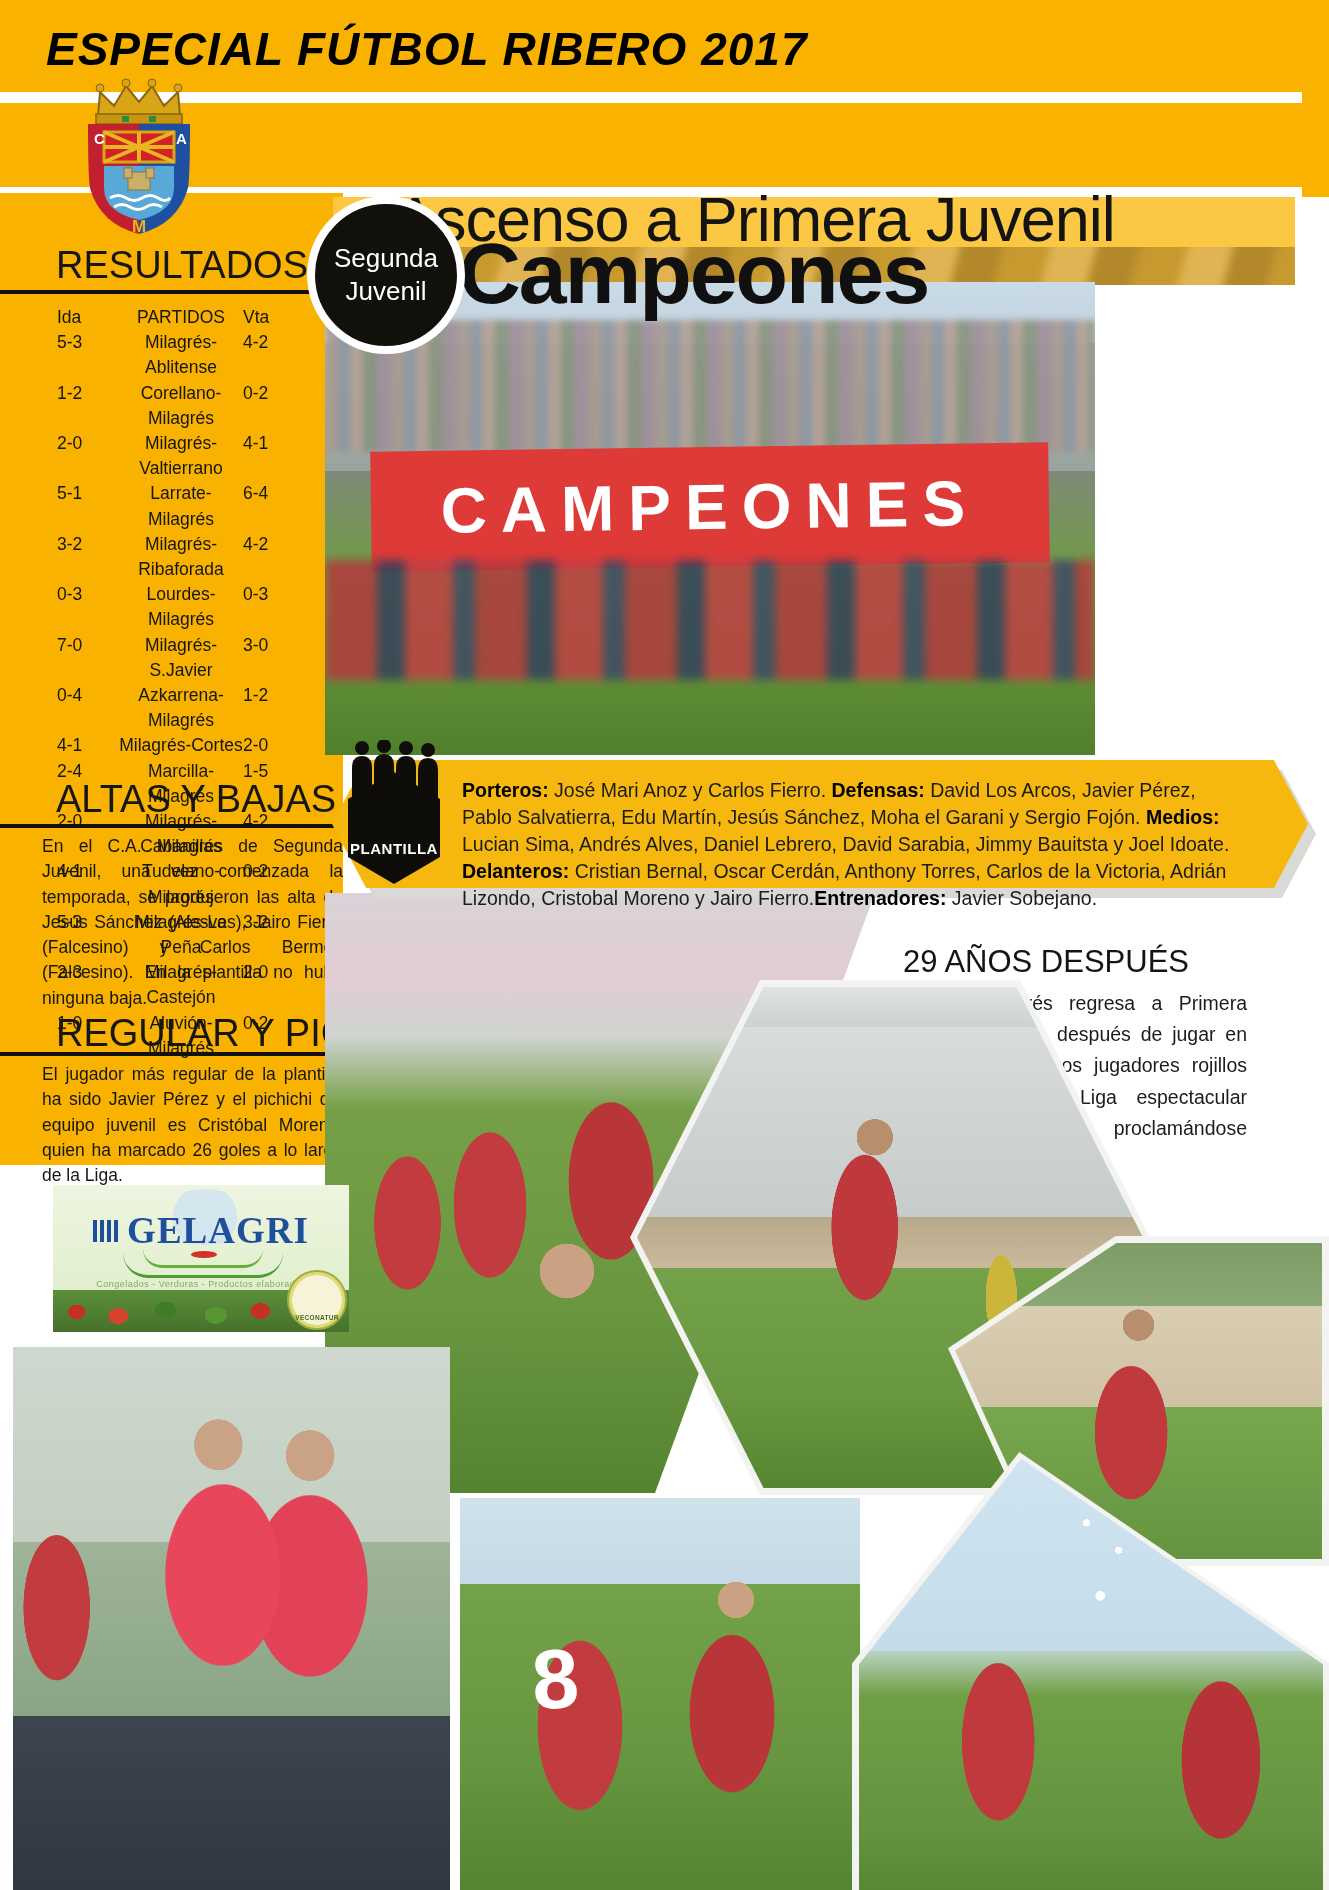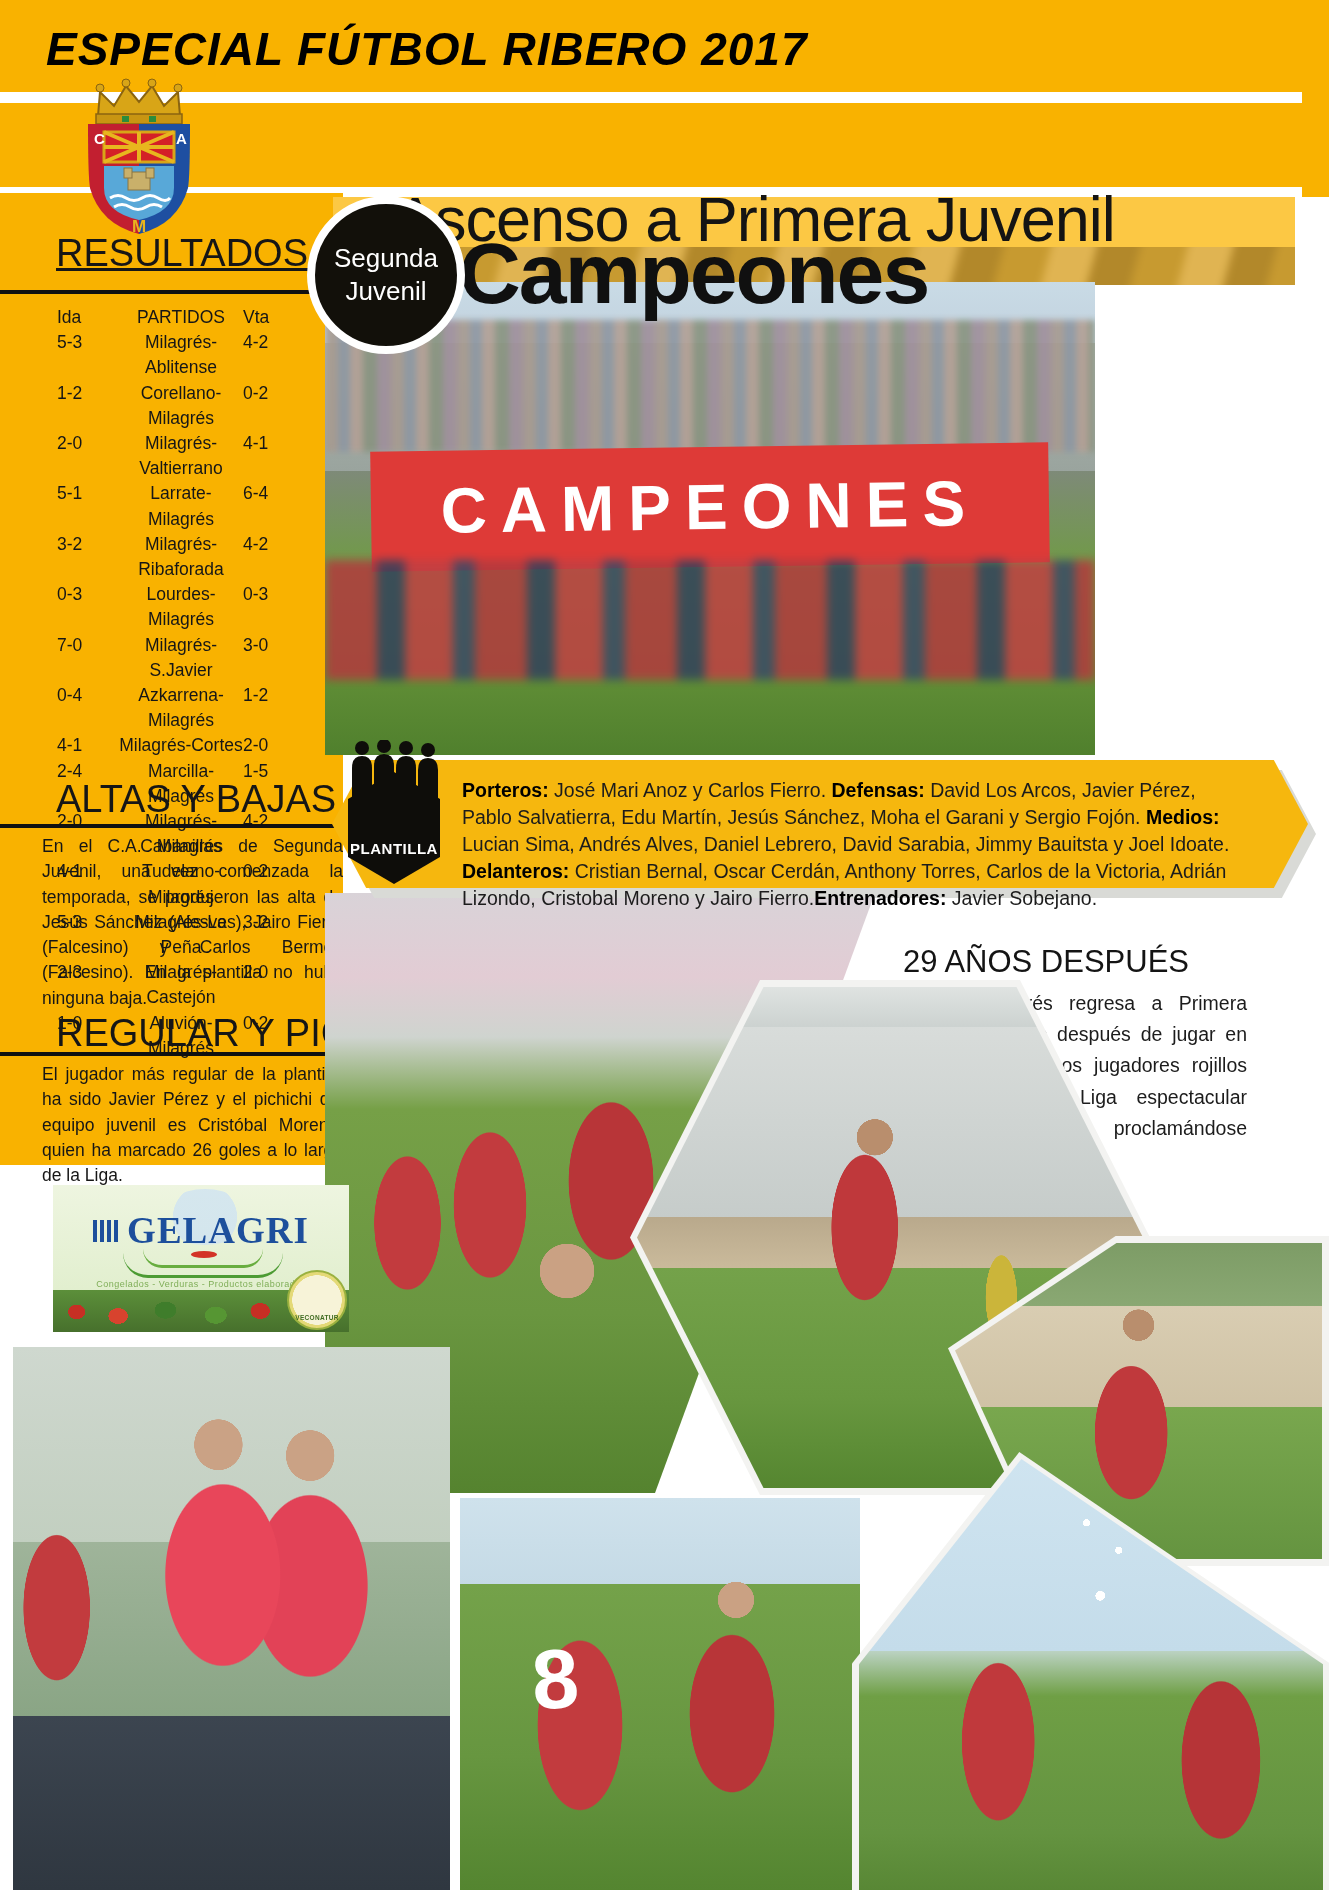--- a/index.html
+++ b/index.html
@@ -202,21 +202,21 @@
       <path d="M44 131 Q52 126 60 131 T76 131 T92 131" stroke="#fff" stroke-width="3" fill="none"></path>
 
       <text x="24" y="68" font-size="15" font-weight="bold" fill="#fff" font-family="Liberation Sans, sans-serif">C</text>
       <text x="106" y="68" font-size="15" font-weight="bold" fill="#fff" font-family="Liberation Sans, sans-serif">A</text>
       <text x="62" y="156" font-size="17" font-weight="bold" fill="#e8b61e" font-family="Liberation Sans, sans-serif">M</text>
     </svg>
   </div>
 
   <div class="sidebar"></div>
 
-  <div class="sb-head" style="top:232px;text-decoration:underline;">RESULTADOS</div>
+  <div class="sb-head" style="top:244px;">RESULTADOS</div>
   <div class="sb-rule" style="top:290px;"></div>
 
   <div class="res-table">
     <div class="res-row res-header">
       <span>Ida</span>
       <span>PARTIDOS</span>
       <span>Vta</span>
     </div>
     <div id="res-rows">
         <div class="res-row">

